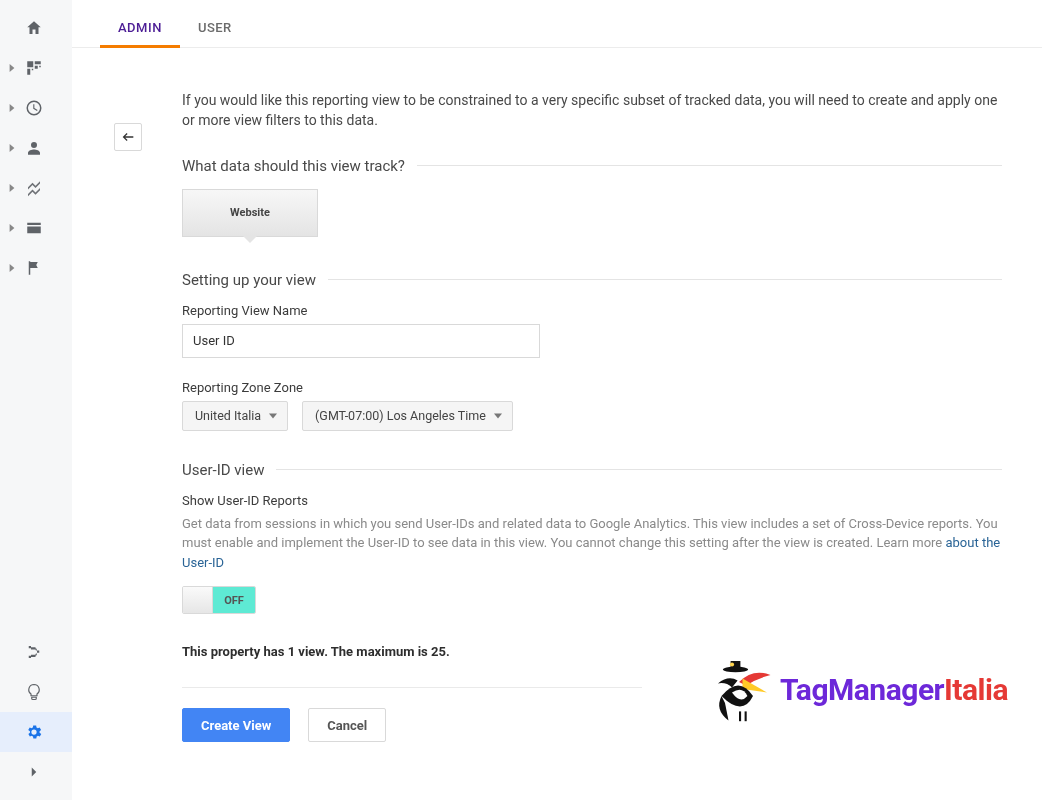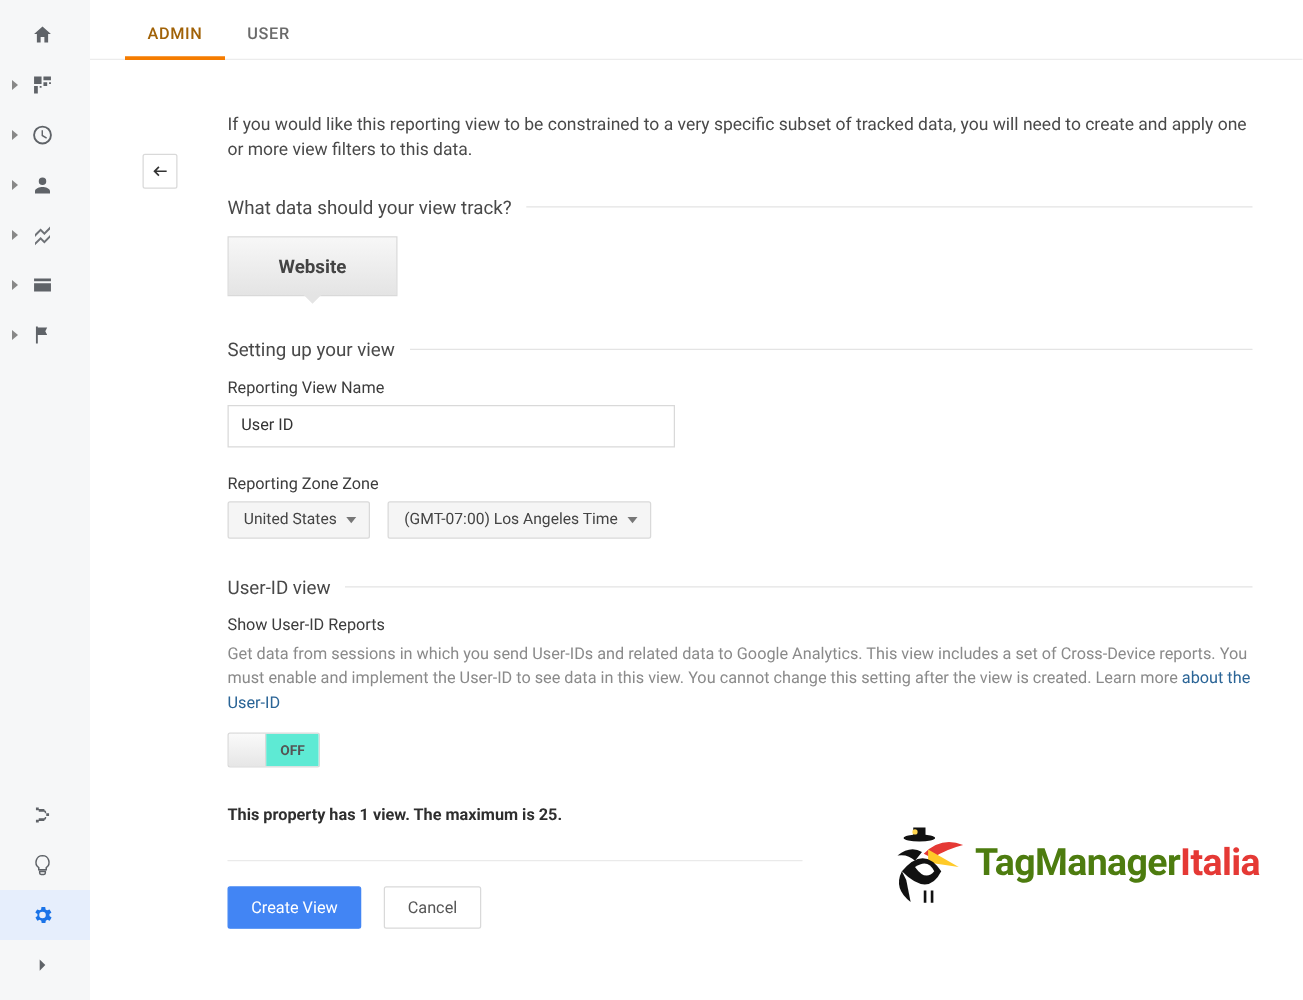--- a/index.html
+++ b/index.html
@@ -36,21 +36,21 @@
   
   .topbar{
     position:fixed;left:var(--sidebar-width);right:0;top:0;height:48px;
     background:var(--panel-bg);display:flex;align-items:flex-end;padding:0 28px;
     border-bottom:1px solid #ececec;
   }
   .tab{
     font-size:13px;font-weight:500;letter-spacing:.5px;color:var(--text-muted);
     padding:0 18px 12px;cursor:pointer;text-transform:uppercase;
   }
-  .tab.active{color:#a16207;position:relative}
+  .tab.active{color:#4c1d95;position:relative}
   .tab.active::after{content:"";position:absolute;left:0;right:0;bottom:-1px;height:3px;background:var(--ga-orange)}
   
   .main{
     margin-left:var(--sidebar-width);padding:48px 0 40px 0;background:var(--panel-bg);
     min-height:100vh;
   }
   .inner{padding:28px 30px 0 110px;max-width:960px;position:relative}
   .back-btn{
     position:absolute;left:42px;top:75px;width:28px;height:28px;border:1px solid var(--border);
     background:#fff;display:flex;align-items:center;justify-content:center;cursor:pointer;
@@ -62,21 +62,21 @@
   .section-head{
     display:flex;align-items:center;gap:12px;margin:20px 0 14px;
     color:var(--text-dark);font-size:15px;
   }
   .section-head::after{content:"";flex:1;height:1px;background:#e4e4e4}
   .field-label{font-weight:normal;font-size:13px;margin-bottom:6px;color:#3c3c3c}
   
   .seg{display:flex}
   .seg-btn{
     width:136px;height:48px;border:1px solid var(--border);background:#fff;
-    display:flex;align-items:center;justify-content:center;font-size:15px;font-weight:bold;
+    display:flex;align-items:center;justify-content:center;font-size:11px;font-weight:bold;
     color:#444;cursor:pointer;
   }
   .seg-btn+.seg-btn{border-left:none}
   .seg-btn.selected{
     background:linear-gradient(#f7f7f7,#e4e4e4);position:relative;
   }
   .seg-btn.selected::after{
     content:"";position:absolute;bottom:-7px;left:50%;transform:translateX(-50%);
     width:0;height:0;border-left:7px solid transparent;border-right:7px solid transparent;border-top:7px solid #e4e4e4;
   }
@@ -102,30 +102,30 @@
   .toggle{
     display:inline-flex;border:1px solid var(--border);height:28px;border-radius:2px;overflow:hidden;cursor:pointer;
   }
   .toggle-knob{width:30px;background:linear-gradient(#fafafa,#e6e6e6);border-right:1px solid var(--border)}
   .toggle-label{width:42px;background:#5eead4;display:flex;align-items:center;justify-content:center;font-size:11px;font-weight:bold;color:#555}
   
   .prop-count{font-weight:bold;font-size:13px;color:#2e2e2e;margin:28px 0}
   hr.divider{border:none;border-top:1px solid #eaeaea;margin:12px 0 20px;width:460px}
   
   .actions{display:flex;gap:18px}
-  .btn{height:34px;padding:0 18px;border-radius:2px;font-size:13px;font-weight:400;cursor:pointer;display:flex;align-items:center}
+  .btn{height:34px;padding:0 18px;border-radius:2px;font-size:13px;font-weight:700;cursor:pointer;display:flex;align-items:center}
   .btn-primary{background:var(--ga-blue);color:#fff;border:1px solid var(--ga-blue)}
   .btn-secondary{background:#fff;border:1px solid var(--border);color:#555}
   
   .brand{
     position:absolute;right:24px;bottom:18px;display:flex;align-items:center;gap:6px;
     pointer-events:none;
   }
   .brand-text{font-size:30px;font-weight:700;letter-spacing:-0.5px}
-  .brand-text .tm{color:#4d7c0f}
+  .brand-text .tm{color:#6d28d9}
   .brand-text .it{color:#e53935}
   .brand-bird{width:70px;height:70px}
 </style>
 </head>
 <body>
 
 <nav class="rail">
   <div class="rail-top">
     <div class="rail-item no-caret">
       <span class="rail-icon">
@@ -236,34 +236,34 @@
   <div class="inner">
     <div class="back-btn">
       <svg viewBox="0 0 24 24">
           <path d="M20 11H7.8l3.6-3.6L10 6l-6 6 6 6 1.4-1.4L7.8 13H20z"></path>
         </svg>
     </div>
 
     <p class="intro">If you would like this reporting view to be constrained to a very specific subset of tracked data, you will need to create and apply one or more view filters to this data.</p>
 
     
-    <div class="section-head">What data should your view track?</div>
+    <div class="section-head">What data should this view track?</div>
     <div class="seg">
       <div class="seg-btn selected">Website</div>
     </div>
 
     
     <div class="section-head" style="margin-top:34px">Setting up your view</div>
 
     <div class="field-label">Reporting View Name</div>
     <input class="text-input" type="text" value="User ID" style="">
 
     <div class="field-label" style="margin-top:22px">Reporting Zone Zone</div>
     <div class="drop-row">
-      <div class="drop">United States</div>
+      <div class="drop">United Italia</div>
       <div class="drop">(GMT-07:00) Los Angeles Time</div>
     </div>
 
     
     <div class="section-head" style="margin-top:30px">User-ID view</div>
 
     <div class="field-label">Show User-ID Reports</div>
     <p class="muted-paragraph">
       <span>Get data from sessions in which you send User-IDs and related data to Google Analytics. This view includes a set of Cross-Device reports. You must enable and implement the User-ID to see data in this view. You cannot change this setting after the view is created. Learn more </span><a href="#">about the User-ID</a>
     </p>

